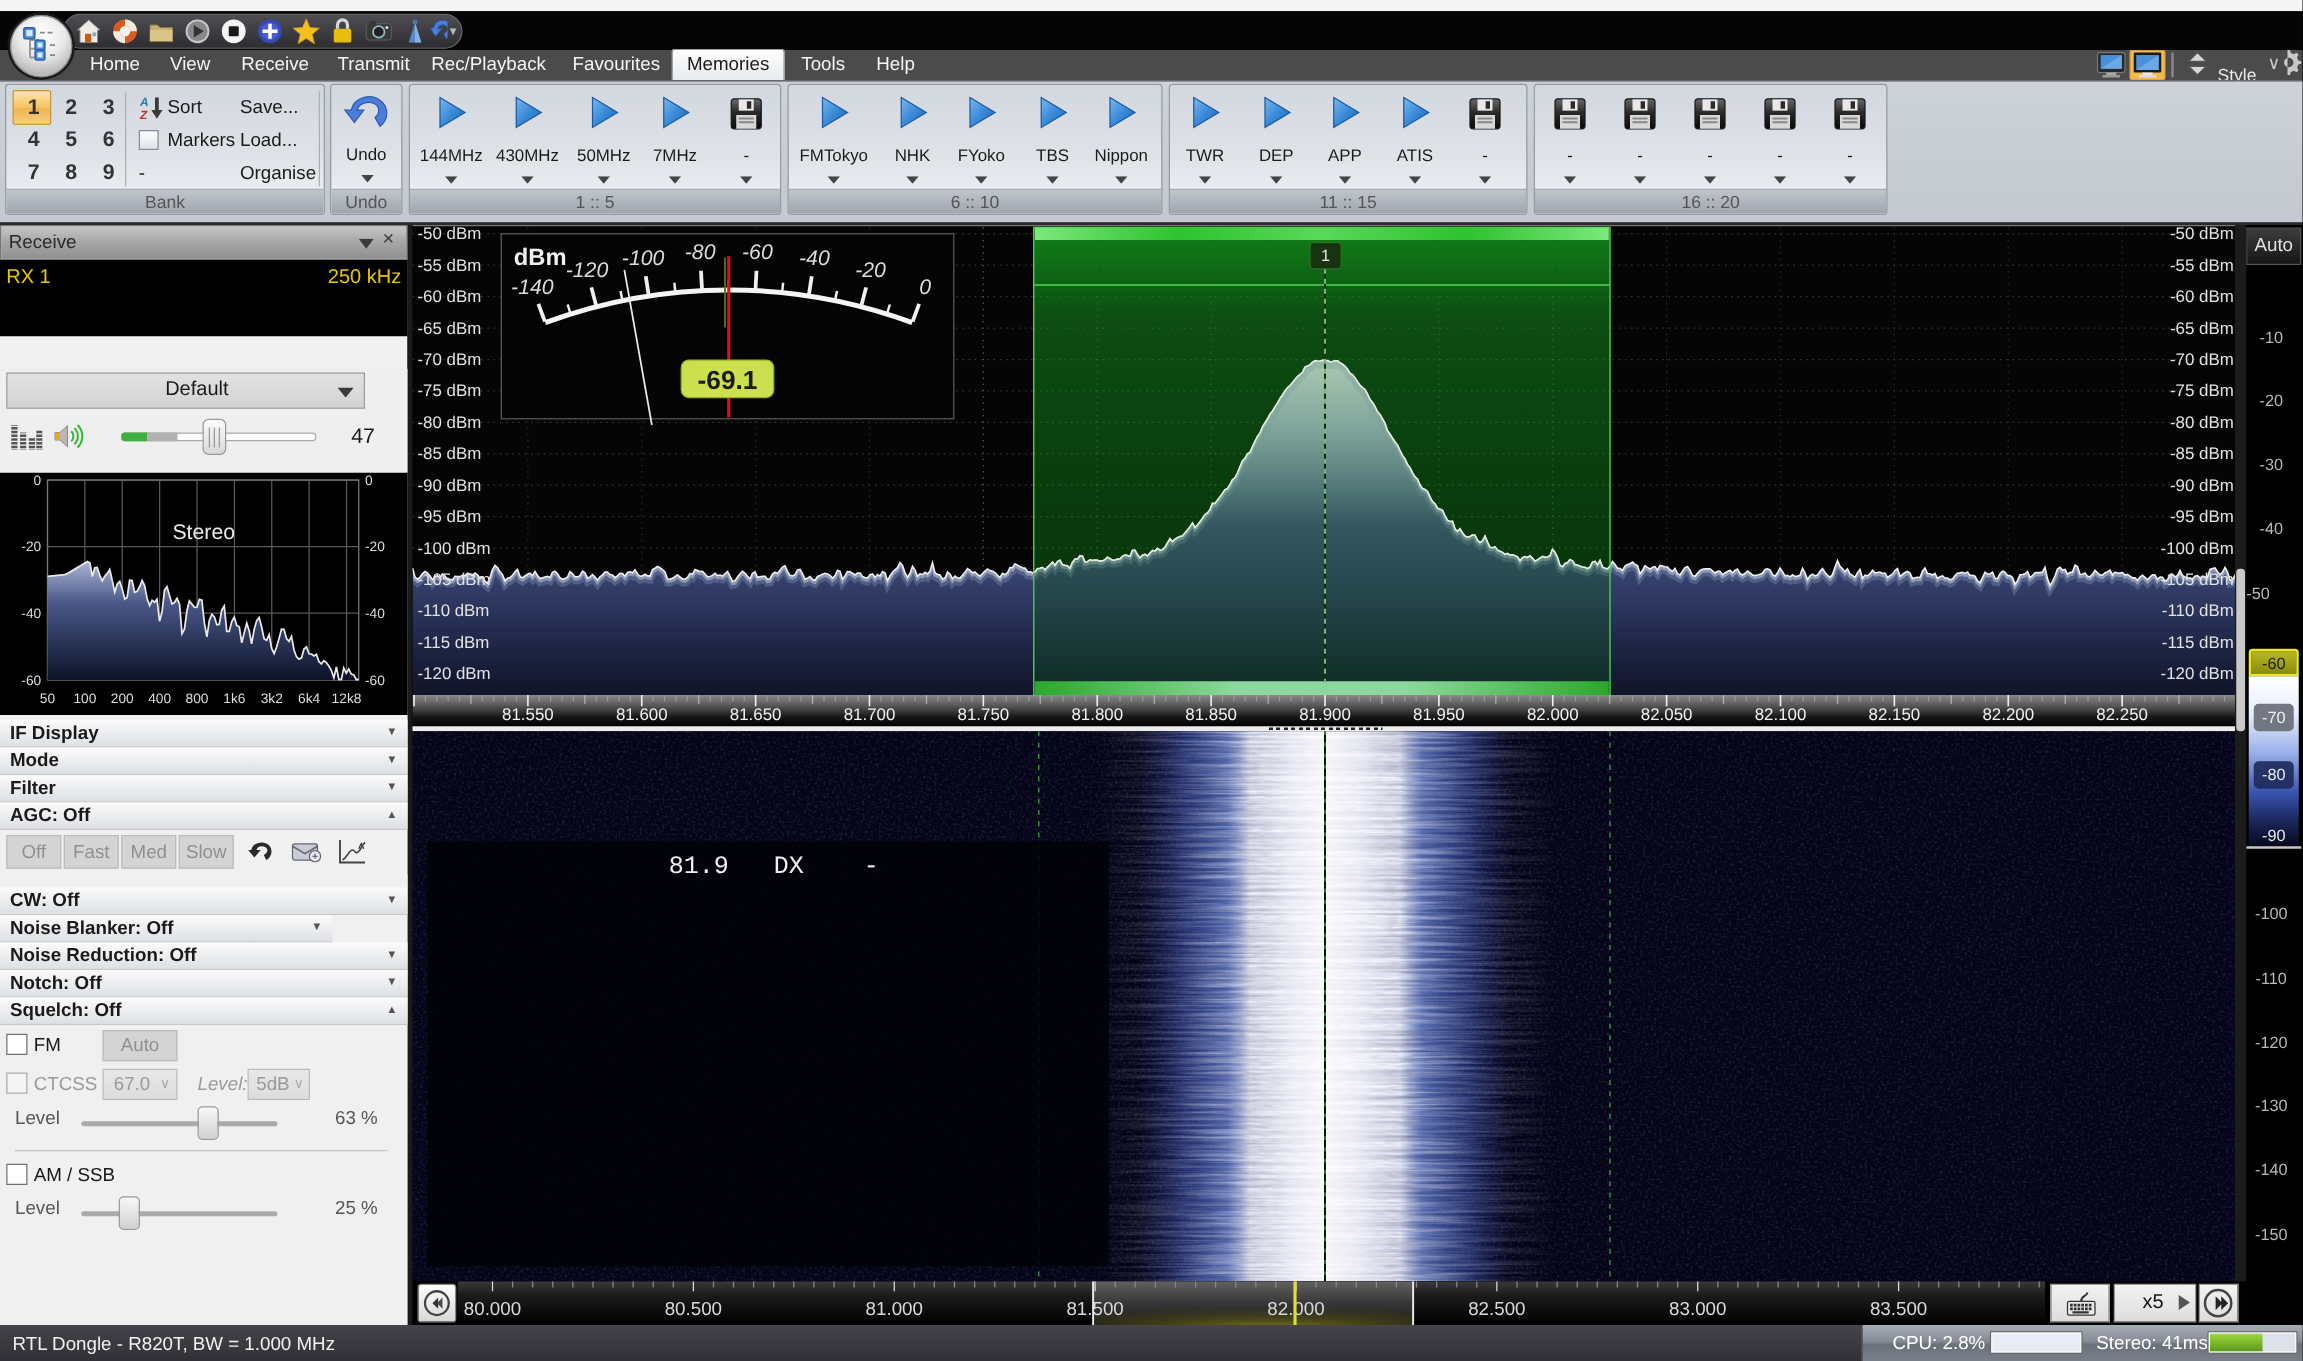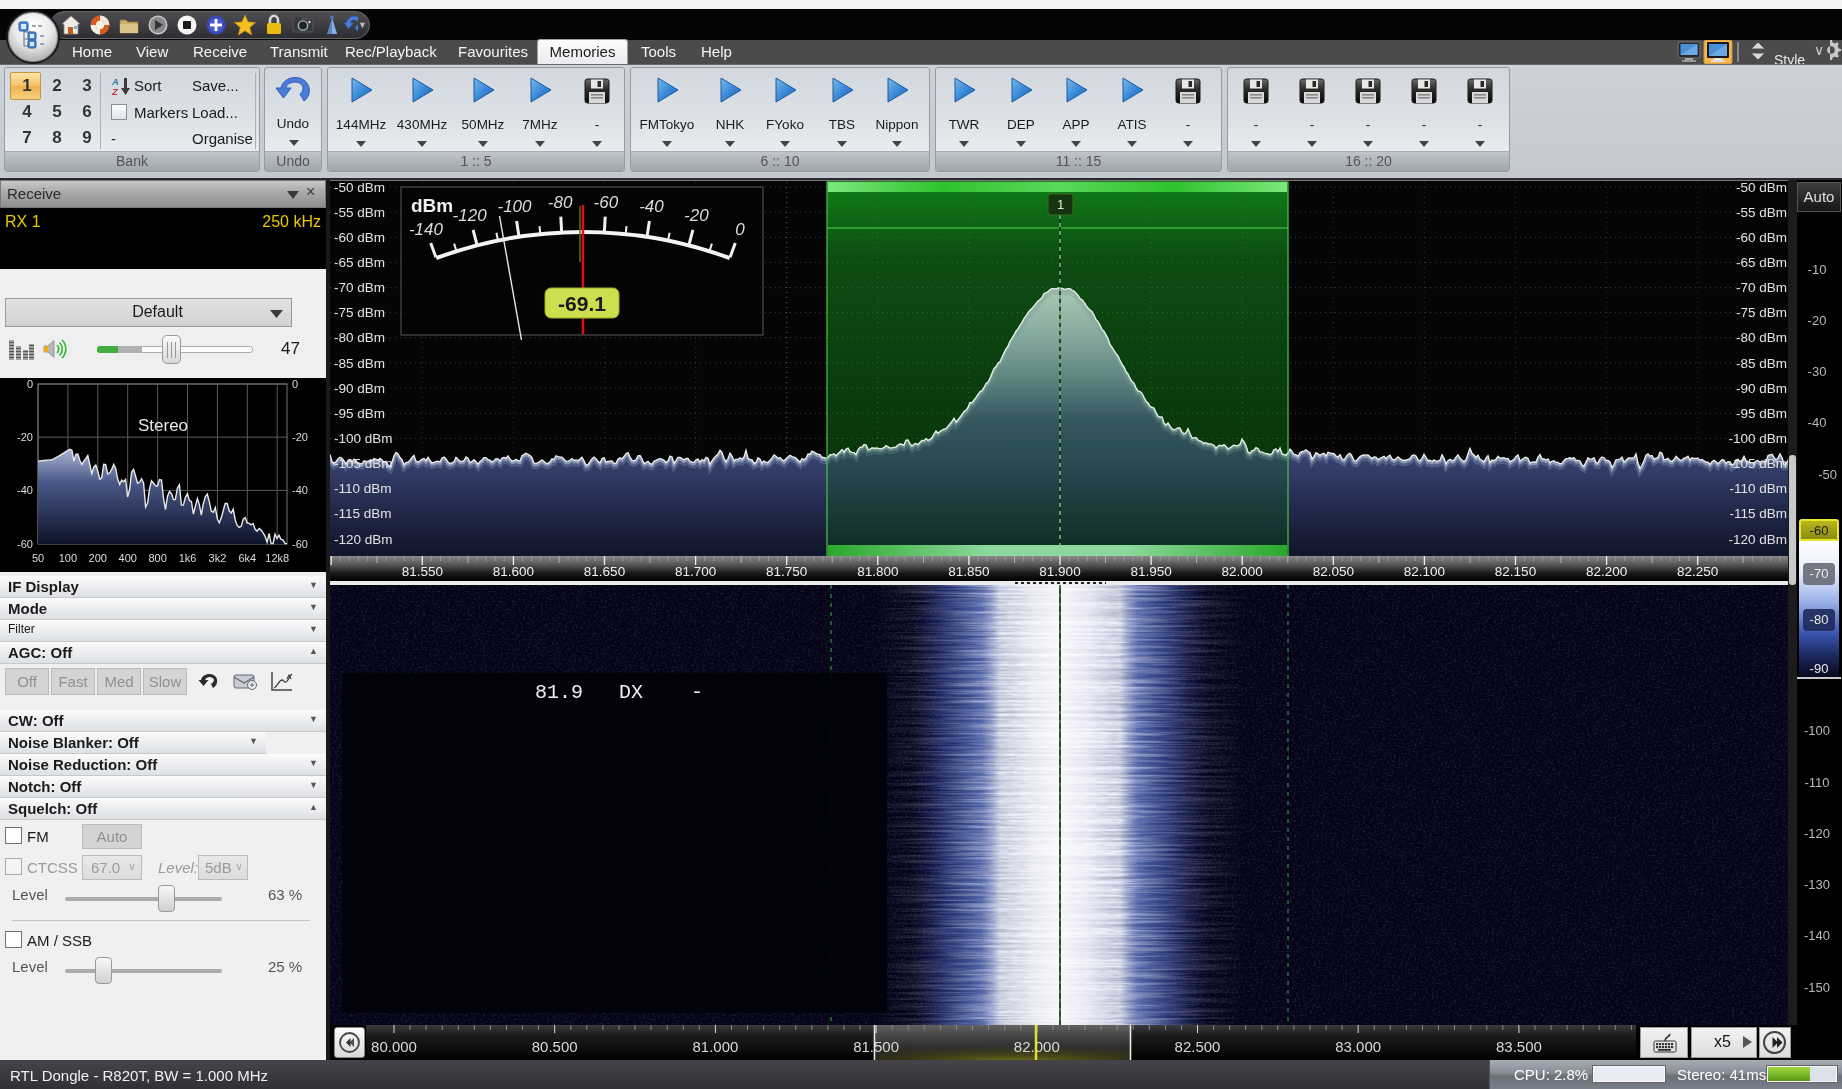--- a/index.html
+++ b/index.html
@@ -614,21 +614,21 @@
 <div class="abs" style="left:0px;top:572px;width:326px;height:488px;background:#f0f0f0;"></div>
 <div class="abs" style="left:0px;top:576px;width:326px;height:22px;background:linear-gradient(#fbfbfb,#dde0e4);border-bottom:1px solid #c8c8c8;">
       <span style="position:absolute;left:8px;top:2px;font-size:15px;font-weight:bold;color:#1a1a1a;">IF Display</span>
       <span style="position:absolute;right:8px;top:4px;font-size:9px;color:#555;">▼</span>
     </div>
 <div class="abs" style="left:0px;top:598px;width:326px;height:22px;background:linear-gradient(#fbfbfb,#dde0e4);border-bottom:1px solid #c8c8c8;">
       <span style="position:absolute;left:8px;top:2px;font-size:15px;font-weight:bold;color:#1a1a1a;">Mode</span>
       <span style="position:absolute;right:8px;top:4px;font-size:9px;color:#555;">▼</span>
     </div>
 <div class="abs" style="left:0px;top:620px;width:326px;height:22px;background:linear-gradient(#fbfbfb,#dde0e4);border-bottom:1px solid #c8c8c8;">
-      <span style="position:absolute;left:8px;top:2px;font-size:12px;font-weight:normal;color:#1a1a1a;">Filter</span>
+      <span style="position:absolute;left:8px;top:2px;font-size:15px;font-weight:bold;color:#1a1a1a;">Filter</span>
       <span style="position:absolute;right:8px;top:4px;font-size:9px;color:#555;">▼</span>
     </div>
 <div class="abs" style="left:0px;top:642px;width:326px;height:22px;background:linear-gradient(#fbfbfb,#dde0e4);border-bottom:1px solid #c8c8c8;">
       <span style="position:absolute;left:8px;top:2px;font-size:15px;font-weight:bold;color:#1a1a1a;">AGC: Off</span>
       <span style="position:absolute;right:8px;top:4px;font-size:9px;color:#555;">▲</span>
     </div>
 <div class="abs" style="left:5px;top:668px;width:44px;height:27px;background:#d4d4d4;border:1px solid #bbb;color:#909090;font-size:15px;text-align:center;padding-top:4px;">Off</div>
 <div class="abs" style="left:51px;top:668px;width:44px;height:27px;background:#d4d4d4;border:1px solid #bbb;color:#909090;font-size:15px;text-align:center;padding-top:4px;">Fast</div>
 <div class="abs" style="left:97px;top:668px;width:44px;height:27px;background:#d4d4d4;border:1px solid #bbb;color:#909090;font-size:15px;text-align:center;padding-top:4px;">Med</div>
 <div class="abs" style="left:143px;top:668px;width:44px;height:27px;background:#d4d4d4;border:1px solid #bbb;color:#909090;font-size:15px;text-align:center;padding-top:4px;">Slow</div>
@@ -1286,21 +1286,21 @@
       <path d="M10.5 7 L16 12.5 L10.5 18 Z" fill="#222"></path>
       <path d="M15 7 L20.5 12.5 L15 18 Z" fill="#222"></path>
     </svg>
 <div class="abs" style="left:1797px;top:180px;width:45px;height:880px;background:#000;"></div>
 <div class="abs" style="left:1797px;top:182px;width:44px;height:30px;background:linear-gradient(#3c3c3c,#161616);border:1px solid #555;color:#e0e0e0;font-size:15px;text-align:center;padding-top:5px;">Auto</div>
 <div class="abs" style="left:1797px;top:180px;width:45px;height:880px;">
       <span style="position:absolute;left:0;top:82px;width:40px;text-align:center;font-size:13px;color:#b8b8b8;">-10</span>
       <span style="position:absolute;left:0;top:133px;width:40px;text-align:center;font-size:13px;color:#b8b8b8;">-20</span>
       <span style="position:absolute;left:0;top:184px;width:40px;text-align:center;font-size:13px;color:#b8b8b8;">-30</span>
       <span style="position:absolute;left:0;top:235px;width:40px;text-align:center;font-size:13px;color:#b8b8b8;">-40</span>
-      <span style="position:absolute;left:0;top:287px;width:40px;text-align:right;font-size:13px;color:#b8b8b8;">-50</span>
+      <span style="position:absolute;left:0;top:287px;width:40px;text-align:left;font-size:13px;color:#b8b8b8;">-50</span>
       <span style="position:absolute;left:0;top:338px;width:40px;text-align:center;font-size:13px;color:#b8b8b8;">-60</span>
       <span style="position:absolute;left:0;top:389px;width:40px;text-align:center;font-size:13px;color:#b8b8b8;">-70</span>
       <span style="position:absolute;left:0;top:441px;width:40px;text-align:center;font-size:13px;color:#b8b8b8;">-80</span>
       <span style="position:absolute;left:0;top:543px;width:40px;text-align:center;font-size:13px;color:#b8b8b8;">-100</span>
       <span style="position:absolute;left:0;top:595px;width:40px;text-align:center;font-size:13px;color:#b8b8b8;">-110</span>
       <span style="position:absolute;left:0;top:646px;width:40px;text-align:center;font-size:13px;color:#b8b8b8;">-120</span>
       <span style="position:absolute;left:0;top:697px;width:40px;text-align:center;font-size:13px;color:#b8b8b8;">-130</span>
       <span style="position:absolute;left:0;top:748px;width:40px;text-align:center;font-size:13px;color:#b8b8b8;">-140</span>
       <span style="position:absolute;left:0;top:800px;width:40px;text-align:center;font-size:13px;color:#b8b8b8;">-150</span>
     </div>

